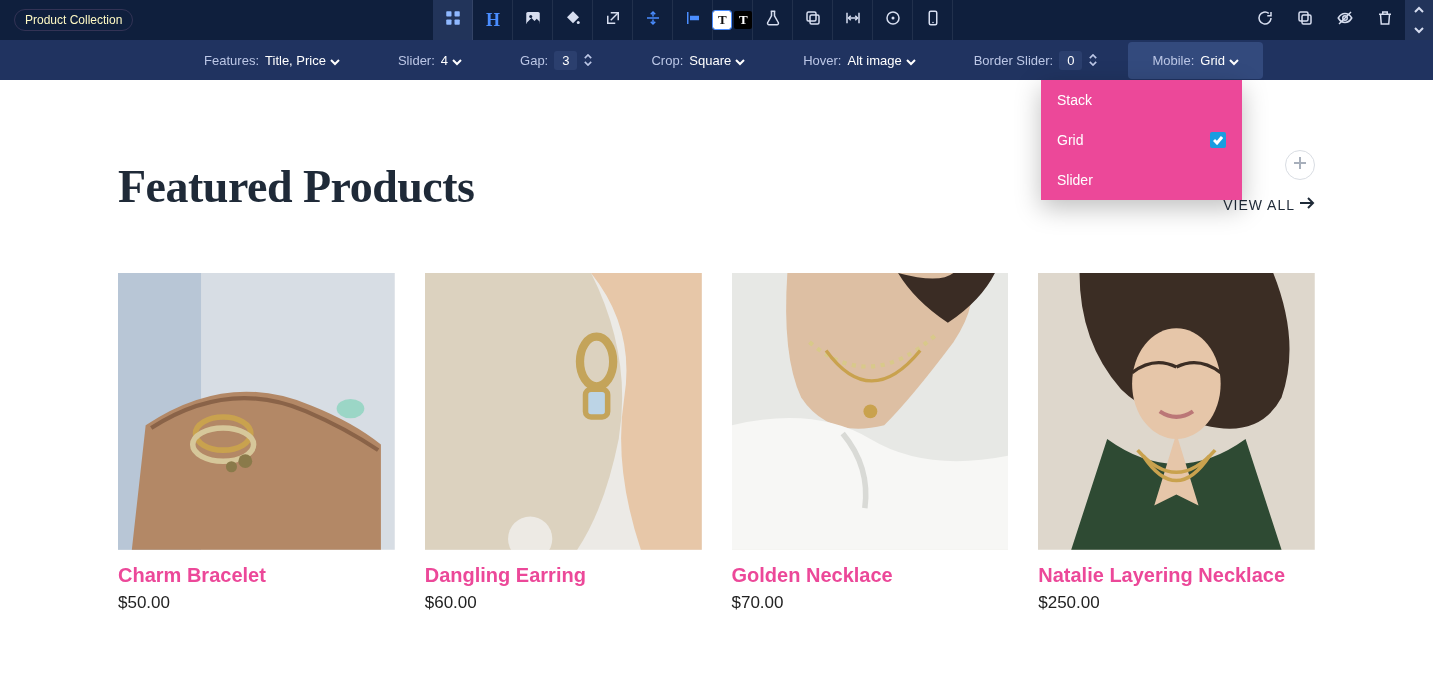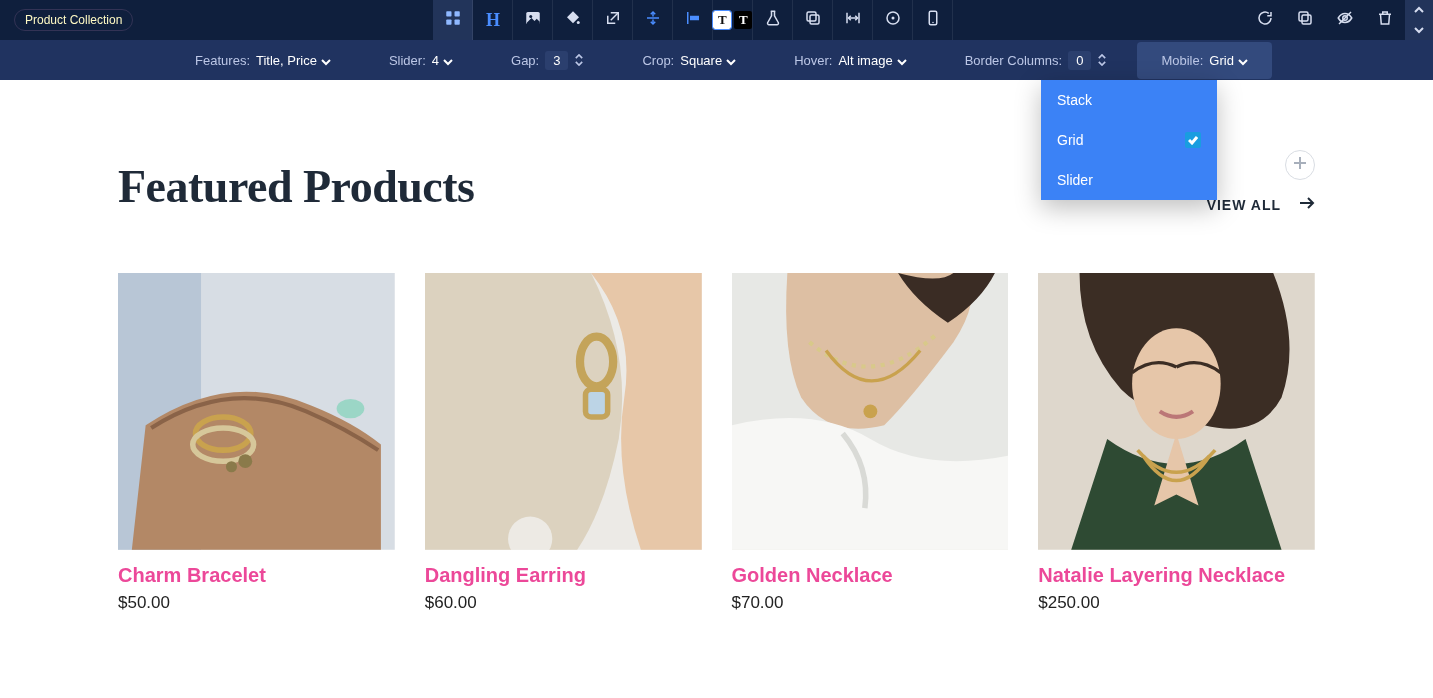--- a/index.html
+++ b/index.html
@@ -33,30 +33,30 @@
     .opt-value { color:#fff; font-size: 13px; display:flex; align-items:center; gap:4px; }
     .chev { width:10px; height:10px; }
     .chev svg { width:10px; height:10px; fill:none; stroke:currentColor; stroke-width:2; }
     .numbox { background:#2b3f6e; padding: 2px 8px; border-radius:3px; font-size:13px; color:#fff; }
     .spinner { display:flex; flex-direction:column; gap:1px; }
     .spinner span { width:10px; height:6px; display:flex; align-items:center; justify-content:center; }
     .spinner svg { width:8px; height:5px; fill:none; stroke:#bcc7e6; stroke-width:2; }
     .opt-group.mobile { background:#334a7d; padding: 6px 24px; border-radius:4px; height:37px; margin-right:-6px; }
 
     
-    .dropdown { position:absolute; top:80px; left:1041px; width:176px; background:#3b82f6; box-shadow: 0 8px 24px rgba(0,0,0,0.25); z-index:10; }
+    .dropdown { position:absolute; top:80px; left:1041px; width:201px; background:#ec4899; box-shadow: 0 8px 24px rgba(0,0,0,0.25); z-index:10; }
     .dd-item { padding: 12px 16px; color:#fff; font-size:14px; display:flex; justify-content: space-between; align-items:center; }
     .dd-check { width:16px; height:16px; background:#199de0; border-radius:2px; display:flex; align-items:center; justify-content:center; }
     .dd-check svg { width:10px; height:10px; stroke:#fff; fill:none; stroke-width:3; }
 
     
     .page { position: relative; padding: 80px 118px 0 118px; }
     .section-head { display:flex; align-items:flex-end; justify-content:space-between; margin-bottom: 60px; }
     .section-title { font-family: "Times New Roman", Georgia, serif; font-size: 46px; font-weight: 600; color:#1f2a38; letter-spacing: -0.5px; }
-    .viewall { display:flex; align-items:center; gap:18px; color:#1f2a38; font-size:14px; letter-spacing:1px; font-weight:700;justify-content:flex-end; }
+    .viewall { display:flex; align-items:center; gap:4px; color:#1f2a38; font-size:14px; letter-spacing:1px; font-weight:400;justify-content:flex-end; }
     .viewall svg { width:16px; height:14px; fill:none; stroke:#1f2a38; stroke-width:2; }
     .add-btn { position:absolute; right:118px; top:70px; width:30px; height:30px; border-radius:50%; border:1px solid #d9dde3; display:flex; align-items:center; justify-content:center; color:#a7afbb; }
     .add-btn svg { width:14px; height:14px; stroke:currentColor; fill:none; stroke-width:2; }
 
     .grid { display:grid; grid-template-columns: repeat(4, 1fr); gap: 30px; }
     .card {}
     .card-img { width:100%; aspect-ratio:1/1; position:relative; overflow:hidden; }
     .card-title { margin-top: 14px; font-weight:700; font-size:20px; color:#ec4899; }
     .card-price { margin-top: 6px; font-size:17px; color:#222; }
 
@@ -289,21 +289,21 @@
     <span class="opt-label">Hover:</span>
     <span class="opt-value">
         <span>Alt image</span>
       <span class="chev"><svg viewBox="0 0 10 10">
             <path d="M1 3l4 4 4-4"></path>
           </svg></span>
       </span>
   </div>
 
   <div class="opt-group">
-    <span class="opt-label">Border Columns:</span>
+    <span class="opt-label">Border Slider:</span>
     <span class="numbox">0</span>
     <span class="spinner">
       <span>
           <svg viewBox="0 0 10 6">
             <path d="M1 5l4-4 4 4"></path>
           </svg>
         </span>
       <span>
           <svg viewBox="0 0 10 6">
             <path d="M1 1l4 4 4-4"></path>

